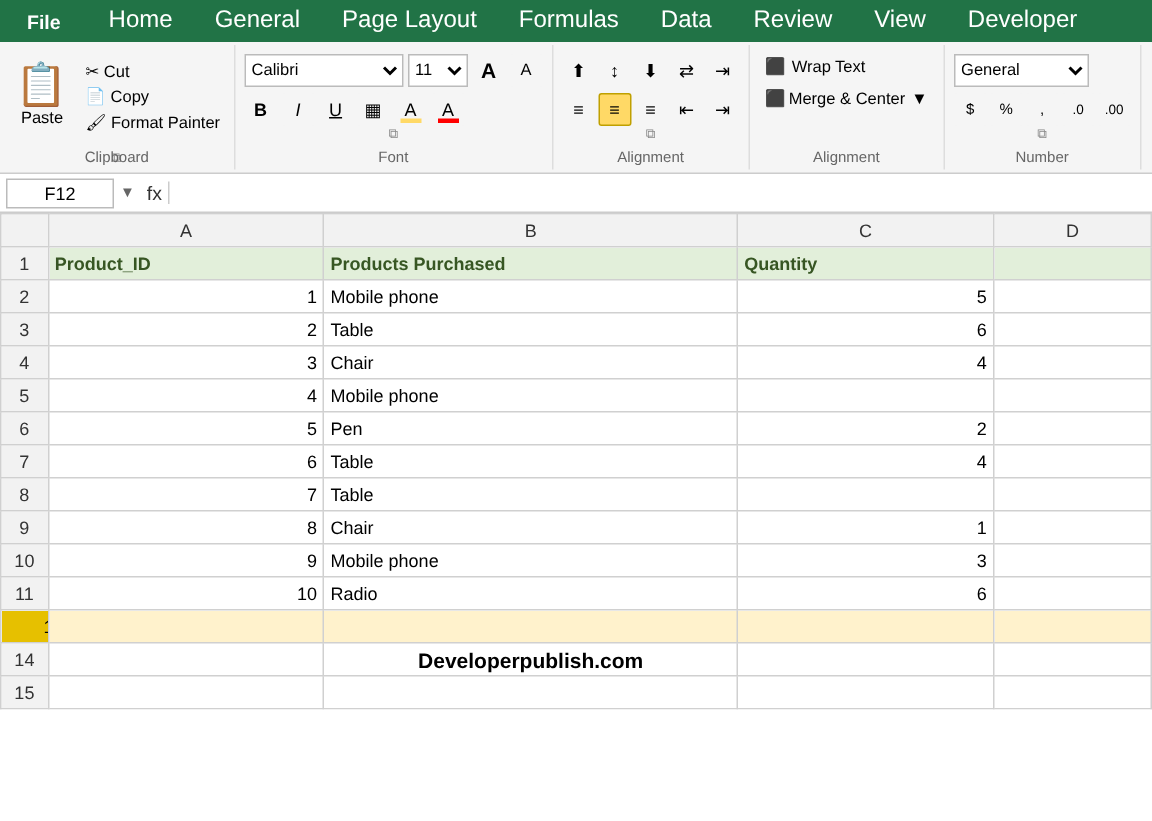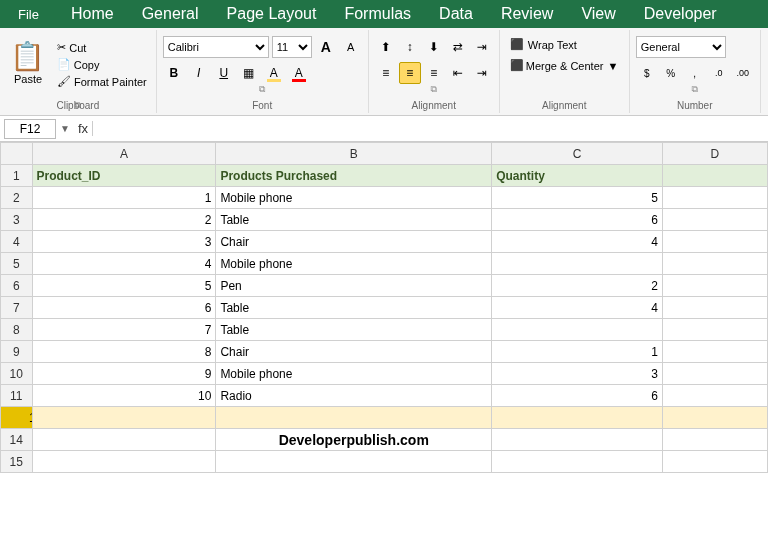--- a/index.html
+++ b/index.html
@@ -8,21 +8,21 @@
     
     .ribbon-tabs {
       display: flex;
       align-items: stretch;
       background: #217346;
       height: 28px;
     }
     .tab-file {
       background: #217346;
       color: #fff;
-      font-weight: normal;
+      font-weight: bold;
       padding: 0 18px;
       display: flex; align-items: center;
       font-size: 13px;
       cursor: pointer;
     }
     .tab-item {
       color: #fff;
       padding: 0 14px;
       display: flex; align-items: center;
       font-size: 16px;
@@ -186,21 +186,21 @@
     .formula-bar {
       display: flex;
       align-items: center;
       height: 26px;
       border-bottom: 1px solid #ccc;
       background: #fff;
       padding: 0 4px;
       gap: 4px;
     }
     .cell-ref-box {
-      width: 52px;
+      width: 72px;
       height: 20px;
       border: 1px solid #bbb;
       font-size: 12px;
       padding: 0 4px;
       text-align: center;
     }
     .formula-arrow {
       font-size: 10px;
       color: #666;
     }

